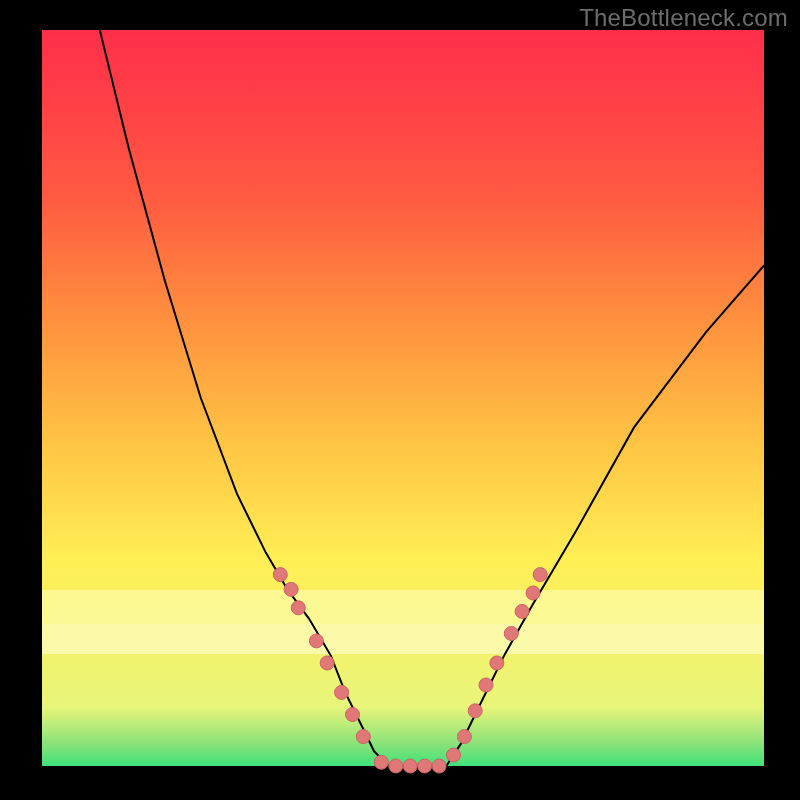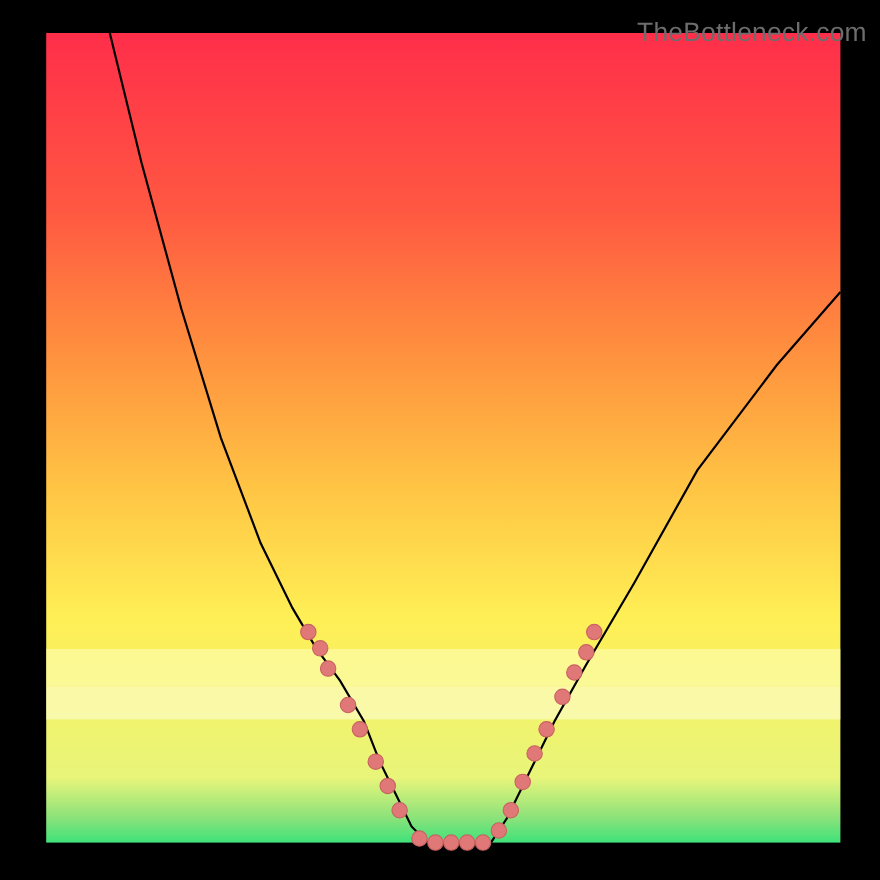--- a/index.html
+++ b/index.html
@@ -45,21 +45,20 @@
 
   .watermark {
     position: absolute;
     top: 4px;
     right: 12px;
     font-family: Arial, Helvetica, sans-serif;
     font-size: 24px;
     color: #6d6d6d;
     font-weight: 500;
     letter-spacing: 0.2px;
-    margin-top: 12px;
   }
   svg.curve {
     position: absolute;
     left: 0; top: 0;
     width: 722px;
     height: 736px;
     overflow: visible;
   }
   .dot {
     fill: #e07878;

